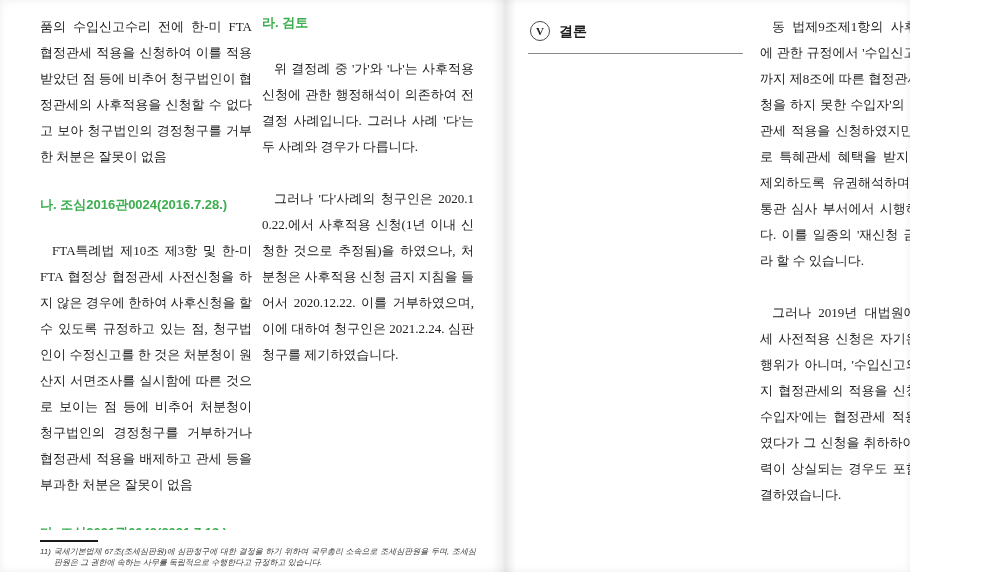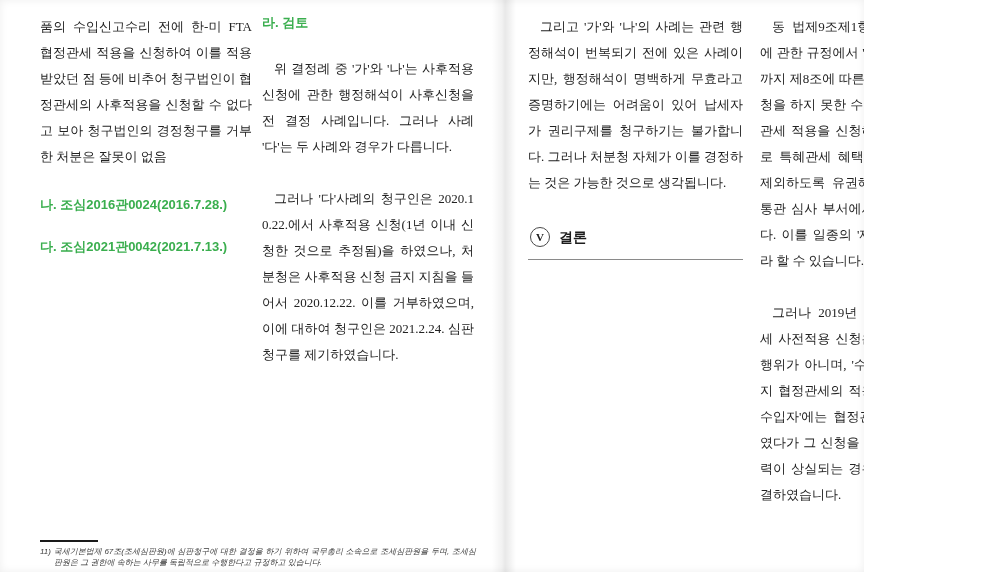--- a/index.html
+++ b/index.html
@@ -2,20 +2,21 @@
 <html><head>
 <meta charset="utf-8">
 <style>
   html,body{margin:0;padding:0;background:#ffffff;}
   .canvas{
     position:relative;width:864px;height:572px;overflow:hidden;
     background:#ffffff;
     box-shadow:inset 0 0 8px rgba(0,0,0,0.07);
     font-family:"Liberation Serif","DejaVu Serif",serif;
     color:#222;
+    padding-left:46px;
   }
   .gutter{
     position:absolute;left:492px;top:0;width:24px;height:572px;
     background:linear-gradient(to right,rgba(0,0,0,0) 0%,rgba(0,0,0,0.05) 40%,rgba(0,0,0,0.09) 55%,rgba(0,0,0,0) 100%);
   }
   .corner-marker{
     position:absolute;left:966px;top:4px;width:12px;height:12px;
   }
   .col{
     position:absolute;top:14px;
@@ -61,40 +62,40 @@
   .footnote-body{padding-left:14px;text-indent:-14px;font-style:italic;}
 </style>
 </head>
 <body>
 
 <div class="canvas">
 
   <div class="col col1">
     <p class="no-indent">품의 수입신고수리 전에 한-미 FTA 협정관세 적용을 신청하여 이를 적용받았던 점 등에 비추어 청구법인이 협정관세의 사후적용을 신청할 수 없다고 보아 청구법인의 경정청구를 거부한 처분은 잘못이 없음</p>
     <div class="case-heading" style="color:#3aae4e;">나. 조심2016관0024(2016.7.28.)</div>
+    <p>FTA특례법 제10조 제3항 및 한-미 FTA 협정상 협정관세 사전신청을 하지 않은 경우에 한하여 사후신청을 할 수 있도록 규정하고 있는 점, 청구법인이 수정신고를 한 것은 처분청이 원산지 서면조사를 실시함에 따른 것으로 보이는 점 등에 비추어 처분청이 청구법인의 경정청구를 거부하거나 협정관세 적용을 배제하고 관세 등을 부과한 처분은 잘못이 없음</p>
     <div class="case-heading" style="color:#3aae4e;">다. 조심2021관0042(2021.7.13.)</div>
 
   </div>
 
   <div class="col col2">
     <div class="case-heading heading-mid" style="color:#3aae4e;">라. 검토</div>
-    <p>위 결정례 중 '가'와 '나'는 사후적용 신청에 관한 행정해석이 사후신청을 전 결정 사례입니다. 그러나 사례 '다'는 두 사례와 경우가 다릅니다.</p>
+    <p>위 결정례 중 '가'와 '나'는 사후적용 신청에 관한 행정해석이 의존하여 전 결정 사례입니다. 그러나 사례 '다'는 두 사례와 경우가 다릅니다.</p>
     <p>그러나 '다'사례의 청구인은 2020.10.22.에서 사후적용 신청(1년 이내 신청한 것으로 추정됨)을 하였으나, 처분청은 사후적용 신청 금지 지침을 들어서 2020.12.22. 이를 거부하였으며, 이에 대하여 청구인은 2021.2.24. 심판청구를 제기하였습니다.</p>
 
   </div>
 
   <div class="footnote">
     <div class="footnote-rule"></div>
     <div class="footnote-body"><span>11)</span> <span>국세기본법제 67조(조세심판원)에 심판청구에 대한 결정을 하기 위하여 국무총리 소속으로 조세심판원을 두며, 조세심판원은 그 권한에 속하는 사무를 독립적으로 수행한다고 규정하고 있습니다.</span></div>
   </div>
 
   <div class="gutter"></div>
 
   <div class="col col3">
-    <p>그리고 '가'와 '나'의 사례는 관련 행정해석이 번복되기 전에 있은 사례이지만, 행정해석이 명백하게 무효라고 증명하기에는 어려움이 있어 납세자가 권리구제를 청구하기는 불가합니다. 그러나 처분청 자체가 이를 경정하는 것은 가능한 것으로 생각됩니다.</p>
     <div class="section-heading">
       <span class="roman-badge">V</span>
       <span>결론</span>
     </div>
 
   </div>
 
   <div class="col col4">
     <p>동 법제9조제1항의 사후적용 신청에 관한 규정에서 '수입신고의 수리 전까지 제8조에 따른 협정관세의 적용신청을 하지 못한 수입자'의 범위를'협정관세 적용을 신청하였지만 여타 사유로 특혜관세 혜택을 받지 못한 자'는 제외하도록 유권해석하며 이를 일선 통관 심사 부서에서 시행하여 왔습니다. 이를 일종의 '재신청 금지 조항'이라 할 수 있습니다.</p>
     <p>그러나 2019년 대법원에서 협정관세 사전적용 신청은 자기완결적 공법행위가 아니며, '수입신고의 수리전까지 협정관세의 적용을 신청하지 못한 수입자'에는 협정관세 적용을 신청하였다가 그 신청을 취하하여 신청의 효력이 상실되는 경우도 포함된다고 판결하였습니다.</p>

